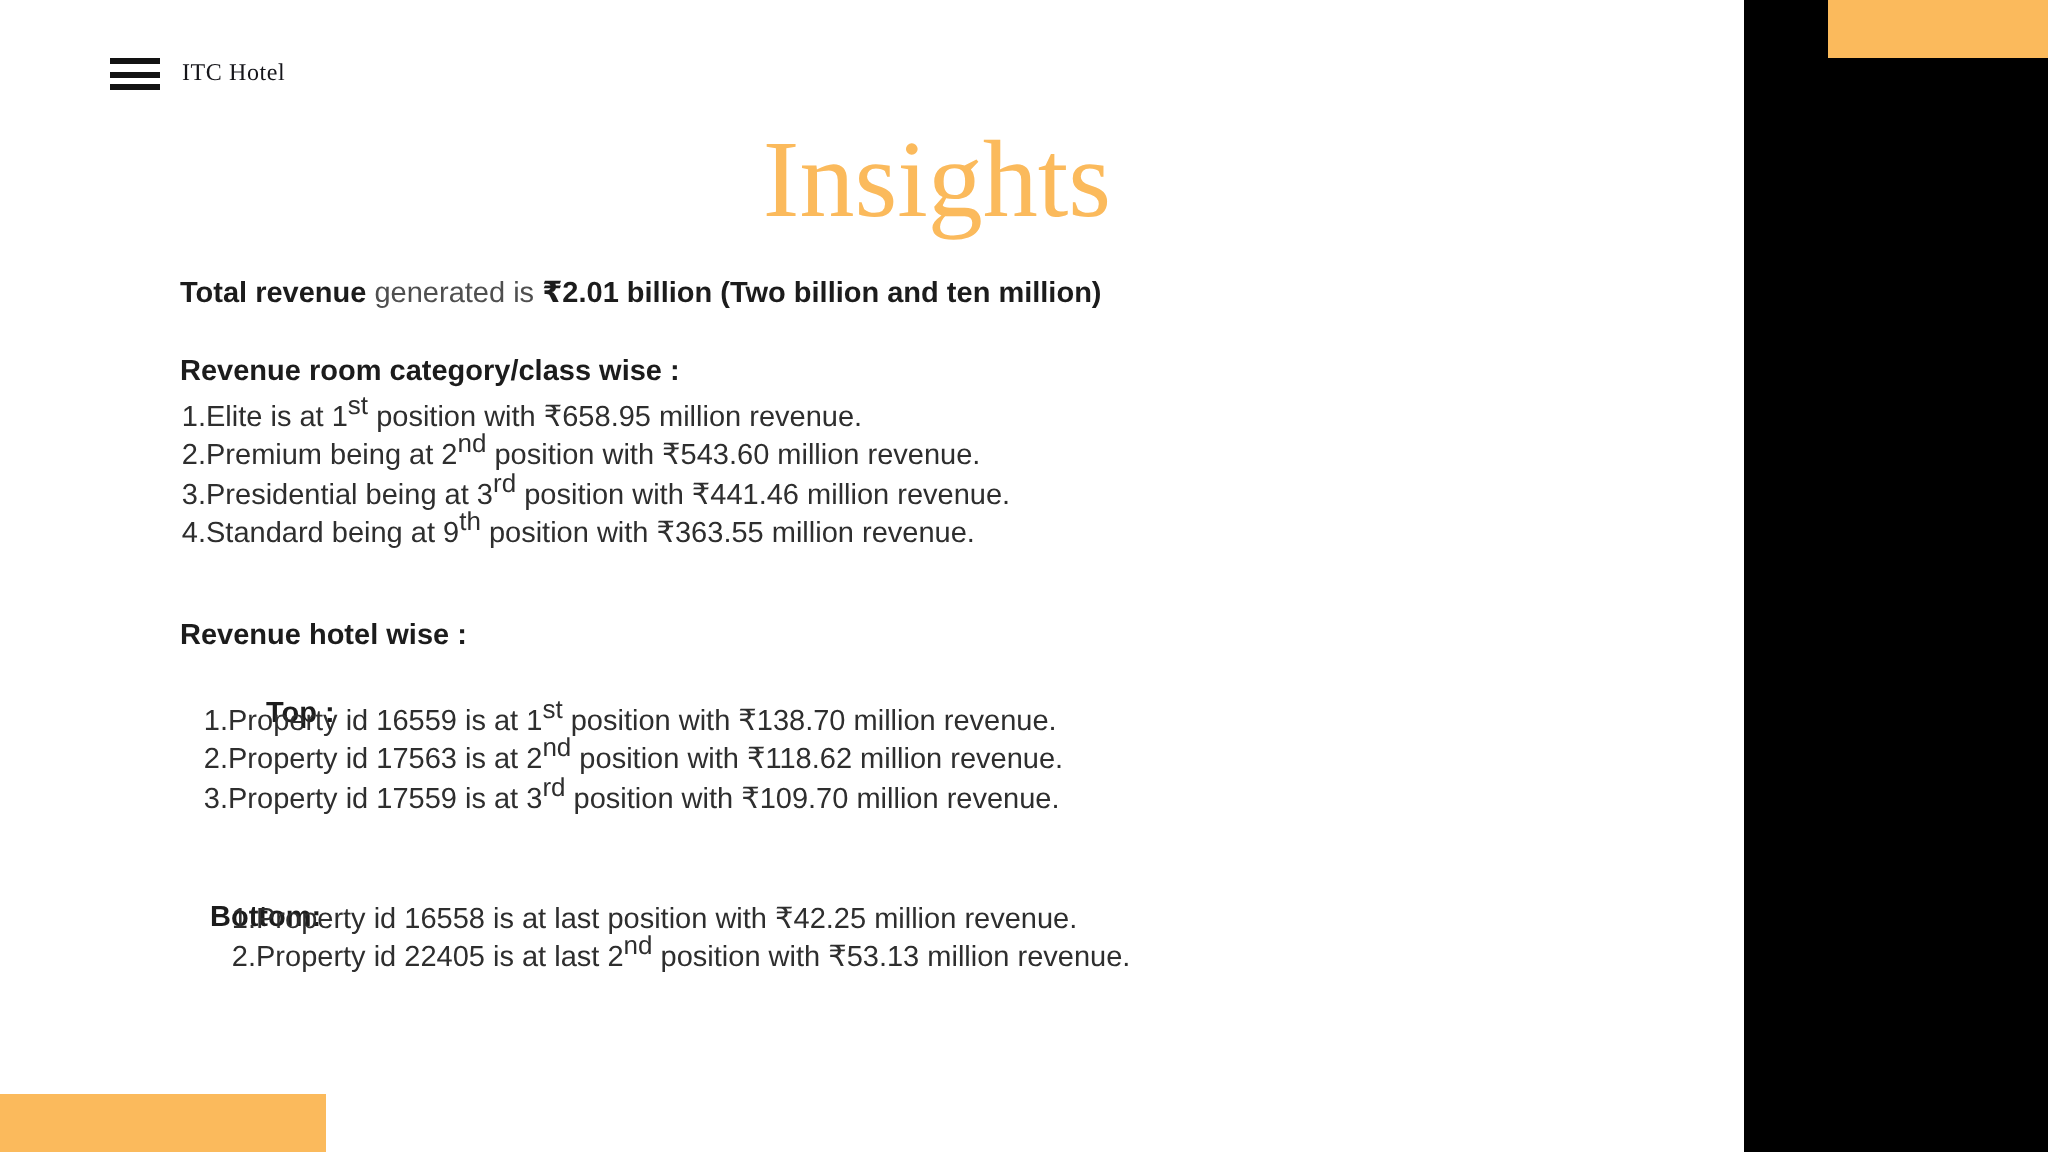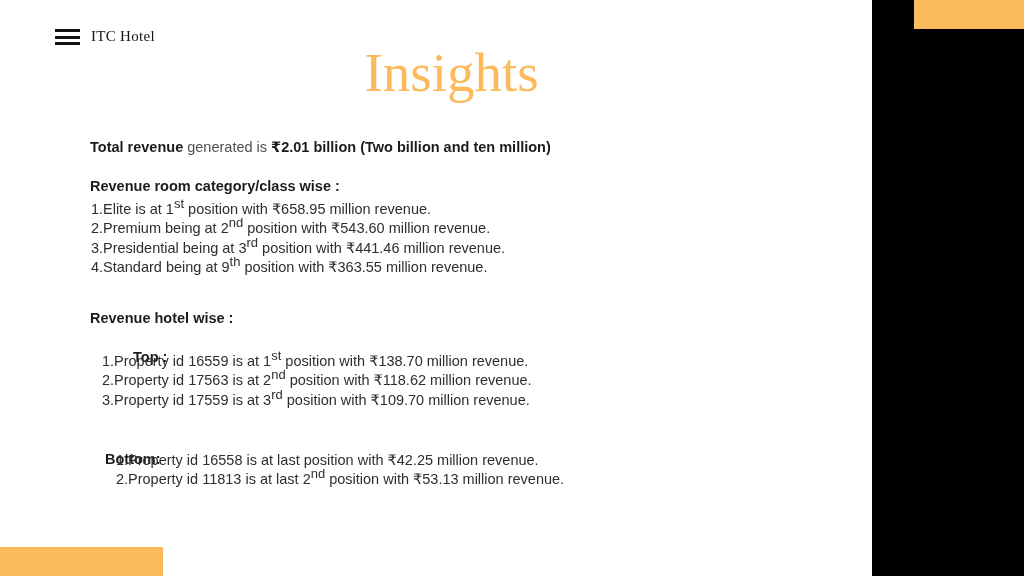--- a/index.html
+++ b/index.html
@@ -11,24 +11,24 @@
   
   .black-panel { position:absolute; top:0; left:872px; width:152px; height:576px; background:var(--panel,#000); }
   .accent-top { position:absolute; top:0; left:914px; width:110px; height:29px; background:var(--accent,#FBBA5C); }
   .accent-bottom { position:absolute; top:547px; left:0; width:163px; height:29px; background:var(--accent,#FBBA5C); }
 
   
   .hamburger { position:absolute; left:55px; top:29px; width:25px; height:16px;
     display:flex; flex-direction:column; justify-content:space-between; cursor:pointer; }
   .hamburger i { display:block; height:3px; background:#121212; }
   .brand { position:absolute; left:91px; top:24px; font-family:"Liberation Serif","DejaVu Serif",serif;
-    font-size:15px; line-height:24px; color:#15151a; letter-spacing:0.3px; }
+    font-size:12px; line-height:24px; color:#15151a; letter-spacing:0.3px; }
 
   
-  .title { position:absolute; left:0; top:42px; width:903px; margin:0; text-align:center;
+  .title { position:absolute; left:0; top:42px; width:903px; margin:17px; text-align:center;
     font-family:"Liberation Serif","DejaVu Serif",serif; font-weight:500;
     font-size:55px; line-height:62px; color:var(--accent,#FBBA5C); }
 
   
   .content { position:absolute; left:90px; top:0; width:680px; font-size:14.5px;
     color:var(--text-body,#2e2e2e); }
   .block { position:absolute; left:0; white-space:nowrap; line-height:19.3px; }
   .bold, .block strong, .heading { font-weight:700; color:var(--text-strong,#1c1c1c); }
   .mid { color:var(--text-muted,#4f4f4f); }
 
@@ -84,17 +84,17 @@
     <ul class="block top-list">
       <li><span class="num">1.</span><span>Property id 16559 is at 1</span><sup>st</sup><span> position with ₹138.70 million revenue.</span></li>
       <li><span class="num">2.</span><span>Property id 17563 is at 2</span><sup>nd</sup><span> position with ₹118.62 million revenue.</span></li>
       <li><span class="num">3.</span><span>Property id 17559 is at 3</span><sup>rd</sup><span> position with ₹109.70 million revenue.</span></li>
     </ul>
 
     <p class="block heading bottom-label">Bottom:</p>
 
     <ul class="block bottom-list">
       <li><span class="num">1.</span><span>Property id 16558 is at last position with ₹42.25 million revenue.</span><sup></sup><span></span></li>
-      <li><span class="num">2.</span><span>Property id 11813 is at last 2</span><sup>nd</sup><span> position with ₹53.13 million revenue.</span></li>
+      <li><span class="num">2.</span><span>Property id 22405 is at last 2</span><sup>nd</sup><span> position with ₹53.13 million revenue.</span></li>
     </ul>
 
   </div>
 </div>
 
 </body></html>

